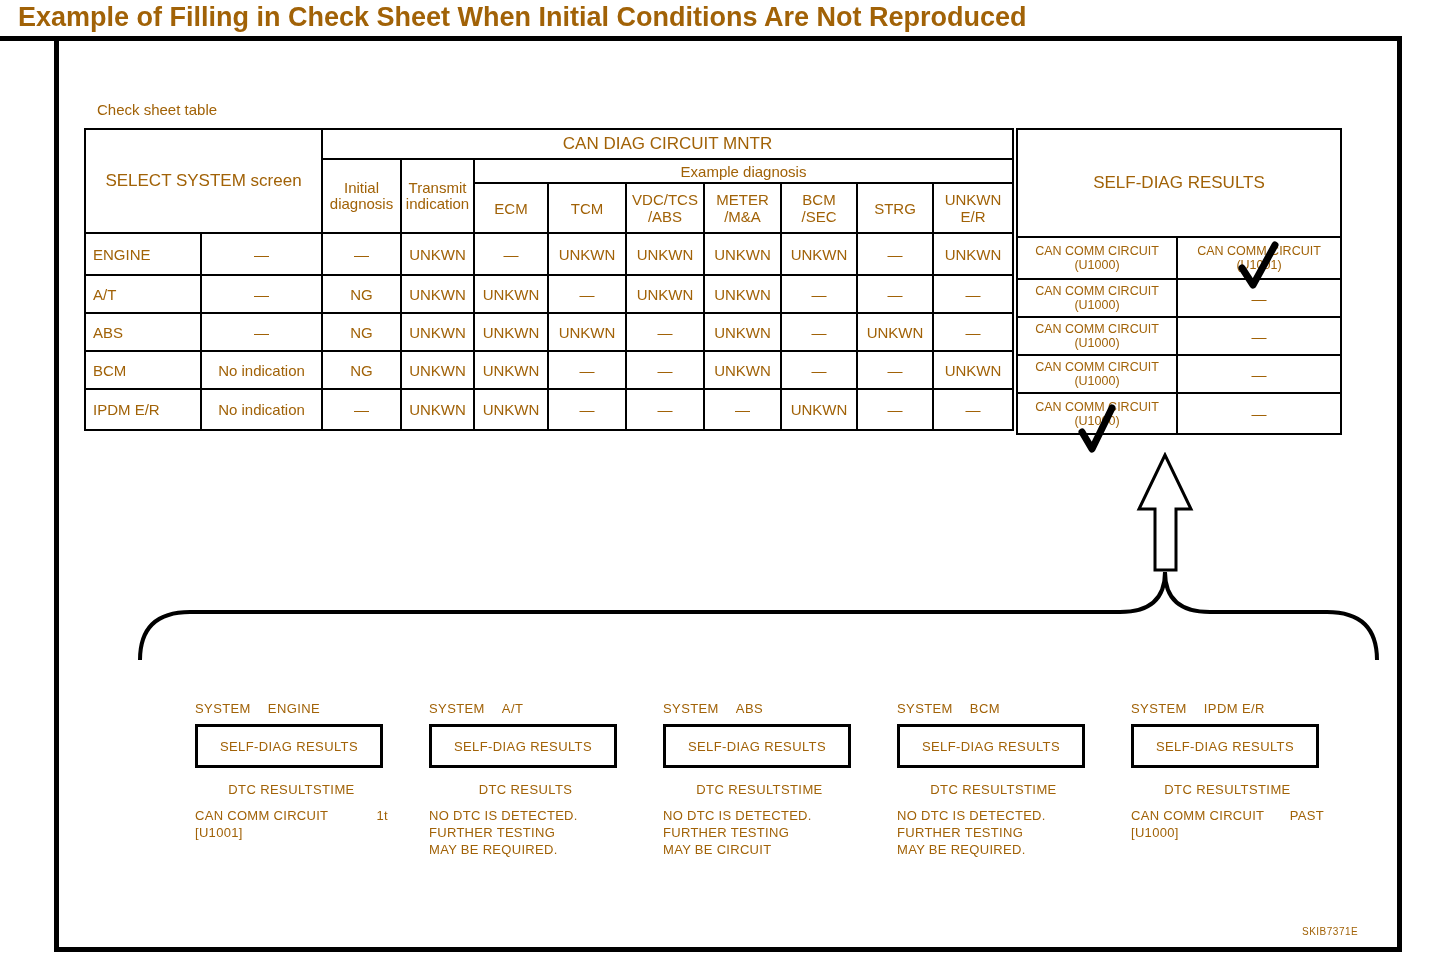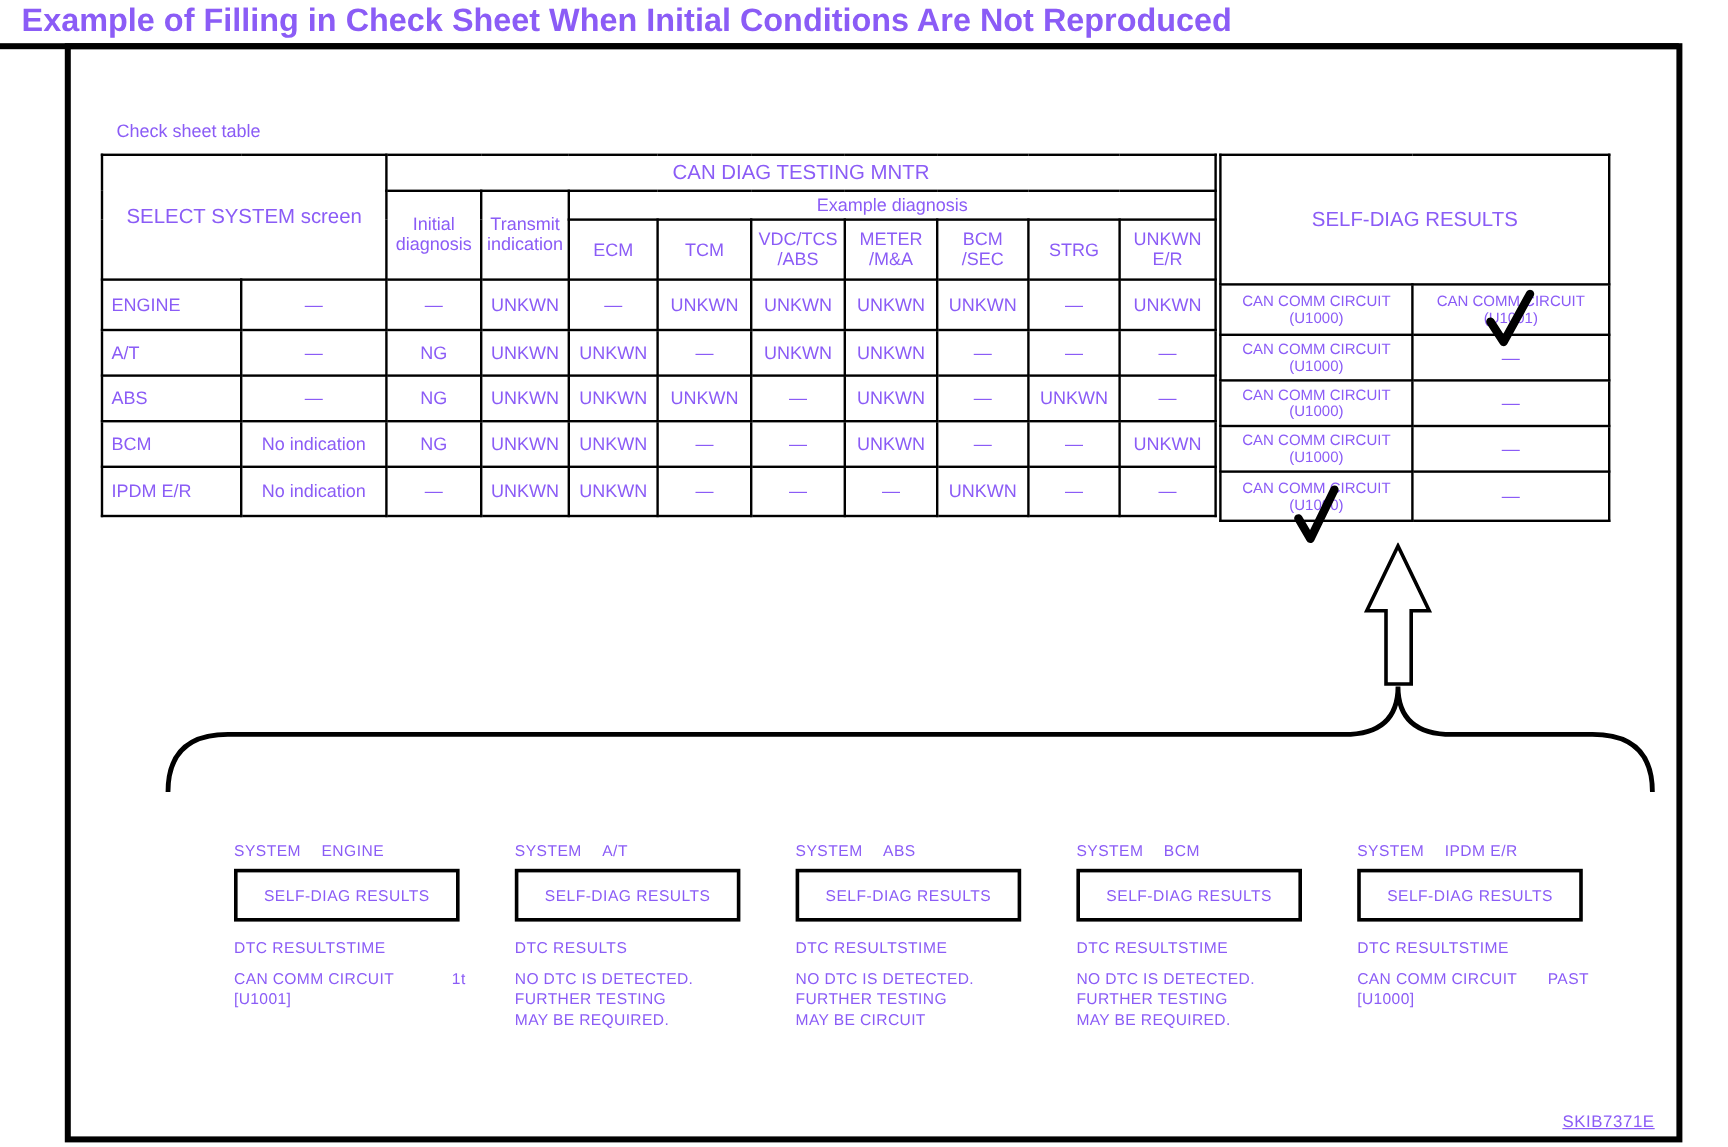--- a/index.html
+++ b/index.html
@@ -1,16 +1,16 @@
 <!DOCTYPE html>
 <html><head>
 <meta charset="utf-8">
 <style>
   html,body{margin:0;padding:0;background:#fff;}
-  #canvas{position:relative;width:1440px;height:956px;background:#fff;color:#8b5cf6;
+  #canvas{position:relative;width:1440px;height:956px;background:#fff;color:#a16207;
           font-family:"Liberation Sans", sans-serif; overflow:hidden;}
   .abs{position:absolute;}
 
   
   .page-title{left:18px;top:2px;font-size:27px;font-weight:bold;letter-spacing:0px;white-space:nowrap;}
   .title-rule{left:0;top:36px;width:1399px;height:5px;background:#000;}
   .page-frame{left:54px;top:36px;width:1338px;height:906px;border:5px solid #000;}
 
   .caption{left:97px;top:101px;font-size:15px;}
 
@@ -30,25 +30,25 @@
   tr.sdh{height:108px;}
 
   
   .pointer-svg{left:0;top:0;pointer-events:none;}
 
   
   .console{position:absolute;top:701px;width:193px;font-size:13px;}
   .sys-line{display:flex;gap:17px;height:16px;letter-spacing:.4px;}
   .screen-box{margin-top:7px;width:182px;height:38px;border:3px solid #000;
               display:flex;align-items:center;justify-content:center;letter-spacing:.4px;}
-  .dtc-line{margin-top:14px;display:flex;justify-content:flex-start;height:15px;letter-spacing:.4px;}
+  .dtc-line{margin-top:14px;display:flex;justify-content:center;height:15px;letter-spacing:.4px;}
   .res-block{margin-top:10px;line-height:17px;letter-spacing:.3px;}
   .res-row{display:flex;justify-content:space-between;}
 
-  .figure-code{left:1302px;top:926px;font-size:14px;letter-spacing:.5px;text-decoration:underline;}
+  .figure-code{left:1302px;top:926px;font-size:10px;letter-spacing:.5px;}
 </style>
 </head>
 <body>
 
 <div id="canvas">
 
   <div class="abs page-title">Example of Filling in Check Sheet When Initial Conditions Are Not Reproduced</div>
   <div class="abs title-rule"></div>
   <div class="abs page-frame"></div>
 
@@ -64,21 +64,21 @@
         <col style="width:78px">
         <col style="width:78px">
         <col style="width:77px">
       <col style="width:76px">
         <col style="width:76px">
         <col style="width:80px">
     </colgroup>
     <tbody>
         <tr class="hr1">
       <td colspan="2" rowspan="3" class="th17">SELECT SYSTEM screen</td>
-      <td colspan="9" class="th17">CAN DIAG TESTING MNTR</td>
+      <td colspan="9" class="th17">CAN DIAG CIRCUIT MNTR</td>
     </tr>
     <tr class="hr2">
       <td rowspan="2" class="smallhd pre">Initial
 diagnosis</td>
       <td rowspan="2" class="smallhd pre">Transmit
 indication</td>
       <td colspan="7">Example diagnosis</td>
     </tr>
     <tr class="hr3">
       <td>ECM</td>

